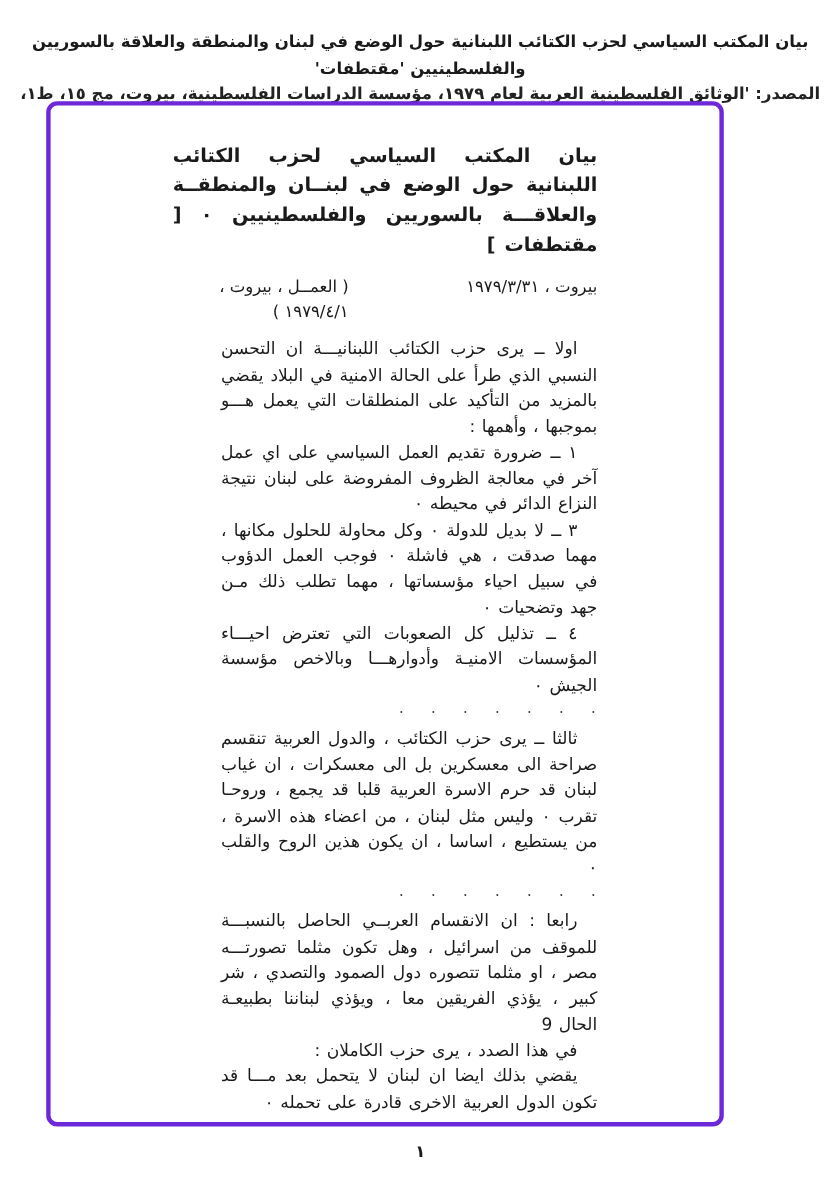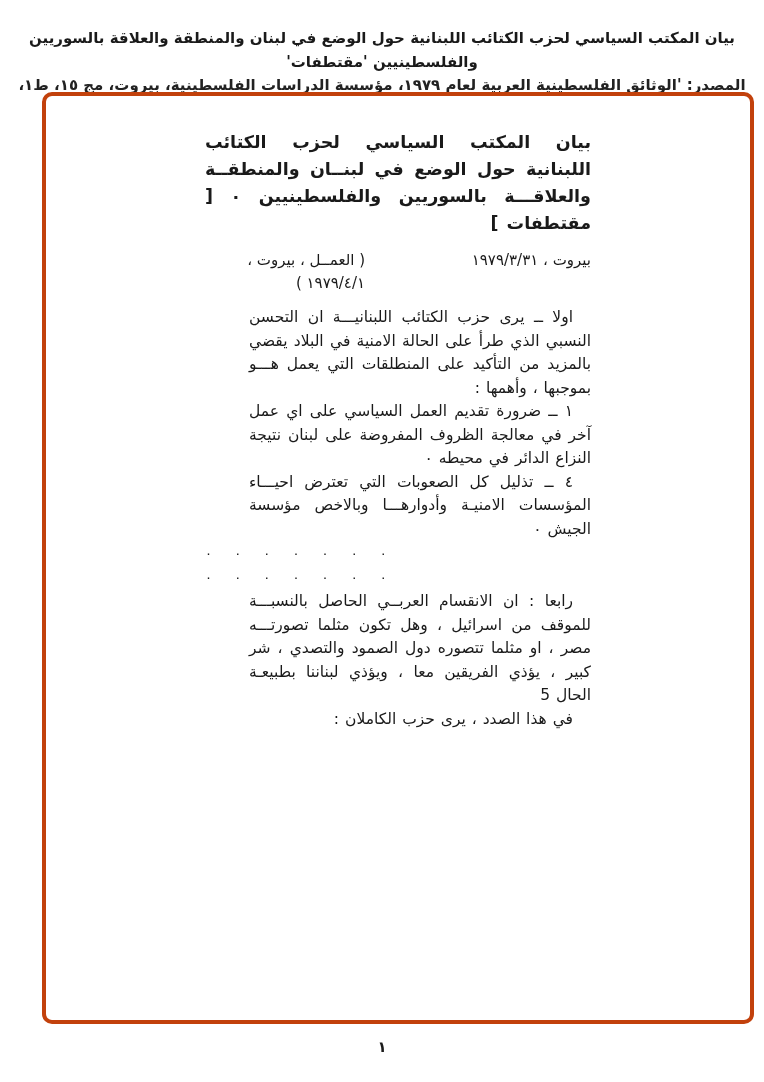--- a/index.html
+++ b/index.html
@@ -23,22 +23,22 @@
   }
   .top-header .hdr-source {
     font-size: 15px; font-weight: bold; line-height: 18px; margin-top: 2px;
     color: #222;
   }
 
   
   .doc-frame {
     position: absolute;
     left: 42px; top: 92px;
-    width: 712px; height: 932px;
-    border: 4px solid #c2410c;
+    width: 616px; height: 932px;
+    border: 4px solid #6d28d9;
     border-radius: 10px;
     background: #ffffff;
   }
   .doc-content {
     direction: rtl;
     width: 386px;
     margin: 33px auto 0 auto;
   }
   .doc-title {
     font-size: 17.5px; font-weight: bold;
@@ -59,21 +59,21 @@
   .doc-body { margin-top: 11px; }
   .para {
     font-size: 15.5px;
     line-height: 23.5px;
     text-align: justify;
     text-indent: 18px;
     word-spacing: 1px;
     margin-left: 44px;
   }
   .dots {
-    text-align: left;
+    text-align: right;
     font-size: 13px;
     line-height: 23px;
     word-spacing: 18px;
     margin: 1px 0;
   }
 
   
   .page-number {
     position: absolute;
     left: 0; right: 0; top: 1038px;
@@ -97,25 +97,28 @@
       <div class="doc-title">بيان المكتب السياسي لحزب الكتائب اللبنانية حول الوضع في لبنــان والمنطقــة والعلاقـــة بالسوريين والفلسطينيين ٠ [ مقتطفات ]</div>
 
       <div class="dateline">
         <span class="date-right">بيروت ، ١٩٧٩/٣/٣١</span>
         <span class="date-left">( العمــل ، بيروت ، ١٩٧٩/٤/١ )</span>
       </div>
 
       <div class="doc-body">
         <div class="para">اولا ــ يرى حزب الكتائب اللبنانيـــة ان التحسن النسبي الذي طرأ على الحالة الامنية في البلاد يقضي بالمزيد من التأكيد على المنطلقات التي يعمل هـــو بموجبها ، وأهمها :</div>
         <div class="para">١ ــ ضرورة تقديم العمل السياسي على اي عمل آخر في معالجة الظروف المفروضة على لبنان نتيجة النزاع الدائر في محيطه ٠</div>
+        <div class="para">٣ ــ لا بديل للدولة ٠ وكل محاولة للحلول مكانها ، مهما صدقت ، هي فاشلة ٠ فوجب العمل الدؤوب في سبيل احياء مؤسساتها ، مهما تطلب ذلك مـن جهد وتضحيات ٠</div>
         <div class="para">٤ ــ تذليل كل الصعوبات التي تعترض احيـــاء المؤسسات الامنيـة وأدوارهـــا وبالاخص مؤسسة الجيش ٠</div>
         <div class="dots">٠ ٠ ٠ ٠ ٠ ٠ ٠</div>
+        <div class="para">ثالثا ــ يرى حزب الكتائب ، والدول العربية تنقسم صراحة الى معسكرين بل الى معسكرات ، ان غياب لبنان قد حرم الاسرة العربية قلبا قد يجمع ، وروحـا تقرب ٠ وليس مثل لبنان ، من اعضاء هذه الاسرة ، من يستطيع ، اساسا ، ان يكون هذين الروح والقلب ٠</div>
         <div class="dots">٠ ٠ ٠ ٠ ٠ ٠ ٠</div>
-        <div class="para">رابعا : ان الانقسام العربــي الحاصل بالنسبـــة للموقف من اسرائيل ، وهل تكون مثلما تصورتـــه مصر ، او مثلما تتصوره دول الصمود والتصدي ، شر كبير ، يؤذي الفريقين معا ، ويؤذي لبناننا بطبيعـة الحال 5</div>
+        <div class="para">رابعا : ان الانقسام العربــي الحاصل بالنسبـــة للموقف من اسرائيل ، وهل تكون مثلما تصورتـــه مصر ، او مثلما تتصوره دول الصمود والتصدي ، شر كبير ، يؤذي الفريقين معا ، ويؤذي لبناننا بطبيعـة الحال 9</div>
         <div class="para">في هذا الصدد ، يرى حزب الكاملان :</div>
+        <div class="para">يقضي بذلك ايضا ان لبنان لا يتحمل بعد مـــا قد تكون الدول العربية الاخرى قادرة على تحمله ٠</div>
       </div>
 
     </div>
   </div>
 
   <div class="page-number">١</div>
 
 </div>
 
 </body></html>

